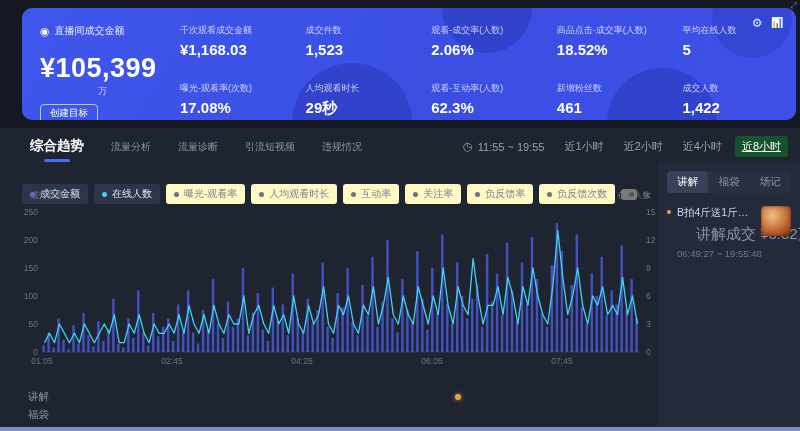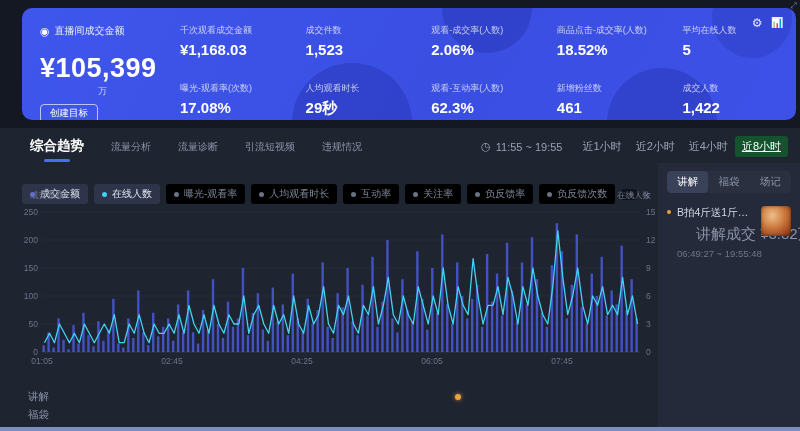--- a/index.html
+++ b/index.html
@@ -37,21 +37,21 @@
   .tab.active { color:#fff; font-size:13.5px; font-weight:bold; }
   .tab.active::after { content:""; position:absolute; left:50%; transform:translateX(-50%); bottom:0;
                        width:26px; height:3px; border-radius:2px; background:#4a6cf7; }
   .range-row { position:absolute; right:12px; top:8px; display:flex; gap:13px; align-items:center; }
   .time-label { display:flex; gap:5px; align-items:center; color:#98a0b2; font-size:11px; }
   .clock-ic { font-size:11px; color:#98a0b2; }
   .range-btn { color:#9aa2b4; font-size:11px; padding:3px 7px; border-radius:3px; cursor:pointer; white-space:nowrap; }
   .range-btn.active { background:#14532d; color:#fff;text-decoration:underline; }
 
   .legend-row { position:absolute; left:22px; top:38px; width:625px; display:flex; gap:6px; align-items:center; }
-  .chip { display:flex; gap:5px; align-items:center; background:#000000; border-radius:3px;
+  .chip { display:flex; gap:5px; align-items:center; background:#fef9c3; border-radius:3px;
           padding:3px 8px; font-size:10px; color:#7b8496; cursor:pointer; white-space:nowrap; }
   .chip.sel { background:#2e354a; color:#e2e6f2; }
   .chip.faded { opacity:.42; max-width:58px; overflow:hidden; }
   .dot { width:5px; height:5px; border-radius:50%; flex:0 0 auto; }
   .pg-arrow { color:#7b8496; font-size:13px; cursor:pointer; padding:0 2px; line-height:1; }
   .cfg { margin-left:auto; display:flex; gap:4px; align-items:center; color:#b9c0d2; font-size:10.5px; cursor:pointer; }
   .cfg .cfg-label { text-decoration:underline; }
   .cfg-ic { font-size:10px; color:#b9c0d2; }
 
   .chart-wrap { position:absolute; left:22px; top:60px; width:633px; height:200px; }
@@ -158,21 +158,21 @@
       <span class="tab">流量诊断</span>
       <span class="tab">引流短视频</span>
       <span class="tab">违规情况</span>
     </div>
 
   <div class="range-row">
     <span class="time-label">
       <span class="clock-ic">◷</span>
       <span>11:55 ~ 19:55</span>
     </span>
-    <span id="range-btns" style="display:flex;">
+    <span id="range-btns" style="display:flex;gap:6px;">
         <span class="range-btn">近1小时</span>
         <span class="range-btn">近2小时</span>
         <span class="range-btn">近4小时</span>
         <span class="range-btn active">近8小时</span>
       </span>
   </div>
 
   <div class="legend-row" id="legend-row">
       <span class="chip sel">
         <span class="dot" style="background: rgb(91, 108, 240);"></span>

